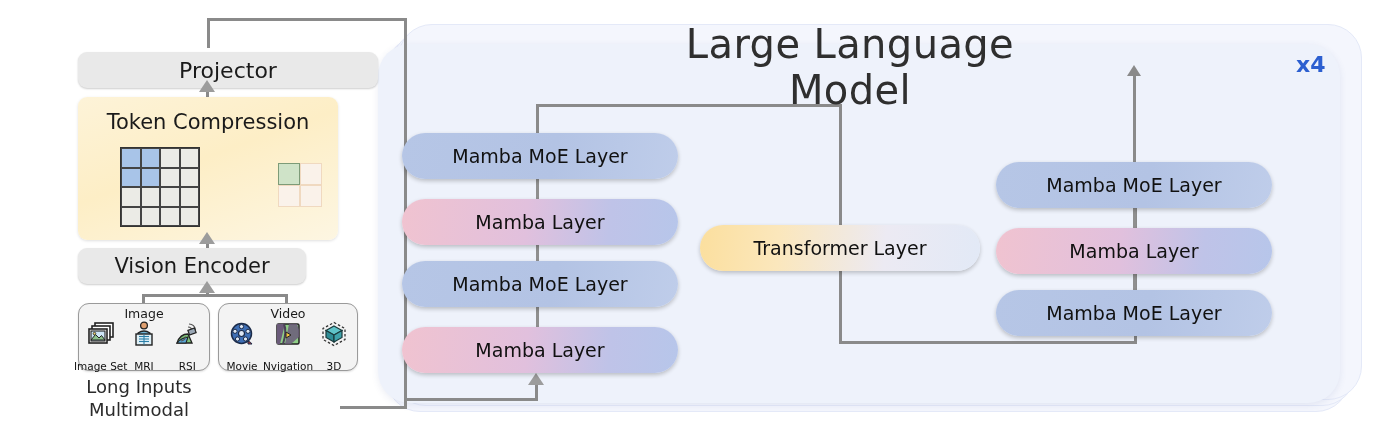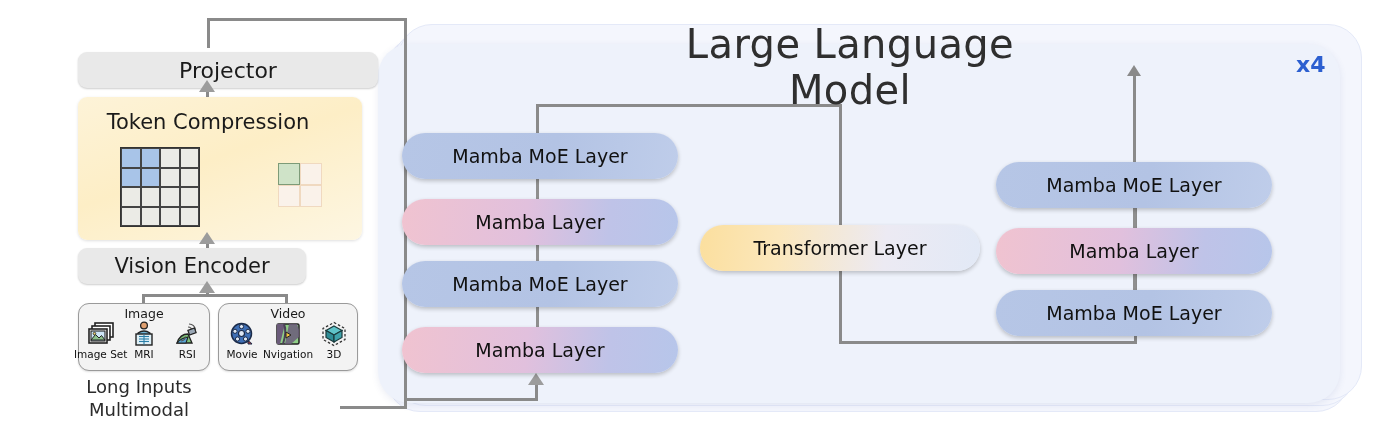--- a/index.html
+++ b/index.html
@@ -13,21 +13,21 @@
 
   
   .greybox{
     background:#e9e9e9;border-radius:9px;color:#1a1a1a;
     box-shadow:0 1px 2px rgba(0,0,0,.20);
   }
   .projector{left:78px;top:52px;width:300px;height:36px;font-size:22px;}
   .visenc{left:78px;top:248px;width:228px;height:36px;font-size:21px;}
 
   .tokencomp{
-    left:78px;top:97px;width:284px;height:143px;border-radius:9px;
+    left:78px;top:97px;width:260px;height:143px;border-radius:9px;
     background:linear-gradient(160deg,#fdf3d8 0%,#fdeec6 45%,#fdf6e2 100%);
     box-shadow:0 1px 3px rgba(0,0,0,.13);
   }
   .tc-title{left:0;top:10px;width:260px;height:30px;font-size:21px;color:#1a1a1a;}
 
   
   .grid4{left:42px;top:50px;width:80px;height:80px;
          display:grid;grid-template-columns:repeat(4,1fr);grid-template-rows:repeat(4,1fr);
          border:1.6px solid #333;box-sizing:border-box;}
   .grid4 div{border:1.1px solid #444;box-sizing:border-box;background:#ebebe6;}
@@ -49,21 +49,21 @@
     background:#f3f3f3;border:1.4px solid #9a9a9a;border-radius:11px;
     box-shadow:0 1px 2px rgba(0,0,0,.13);
   }
   .modimg{left:78px;top:303px;width:130px;height:66px;}
   .modvid{left:218px;top:303px;width:138px;height:66px;}
   .mod-title{position:absolute;left:0;top:2px;width:100%;text-align:center;
              font-size:12.5px;color:#1a1a1a;}
   .iconrow{position:absolute;left:0;top:17px;width:100%;display:flex;
            justify-content:space-around;align-items:flex-end;}
   .iconcell{display:flex;flex-direction:column;align-items:center;width:42px;}
-  .ic-lbl{font-size:10.5px;color:#111;margin-top:1px;white-space:nowrap;text-align:right;}
+  .ic-lbl{font-size:10.5px;color:#111;margin-top:13px;white-space:nowrap;text-align:right;}
 
   .longtext{
     left:210px;top:383px;width:130px;height:33px;
     background:#f3f3f3;border:1.4px solid #9a9a9a;border-radius:8px;
     box-shadow:0 1px 2px rgba(0,0,0,.13);
     display:flex;align-items:center;justify-content:center;gap:5px;
     font-size:13px;color:#111;
   }
   .mminputs{left:64px;top:375px;width:150px;text-align:center;
             font-size:18px;line-height:23px;color:#2b2b2b;}

